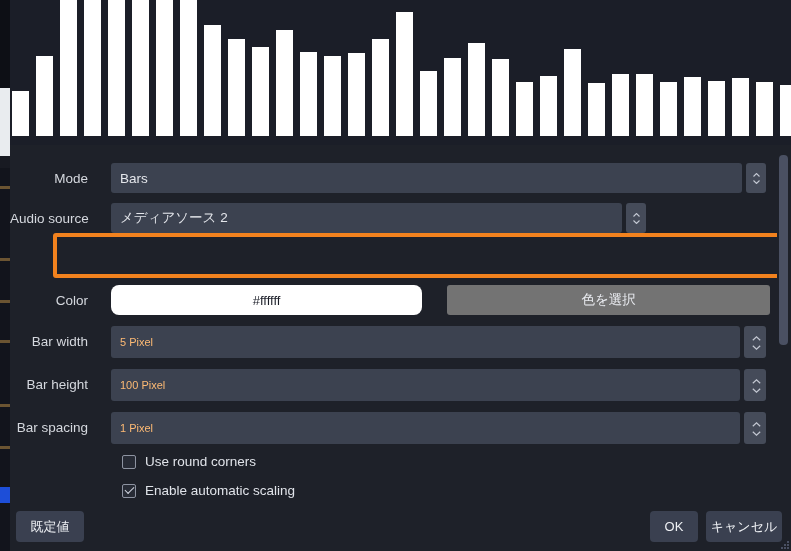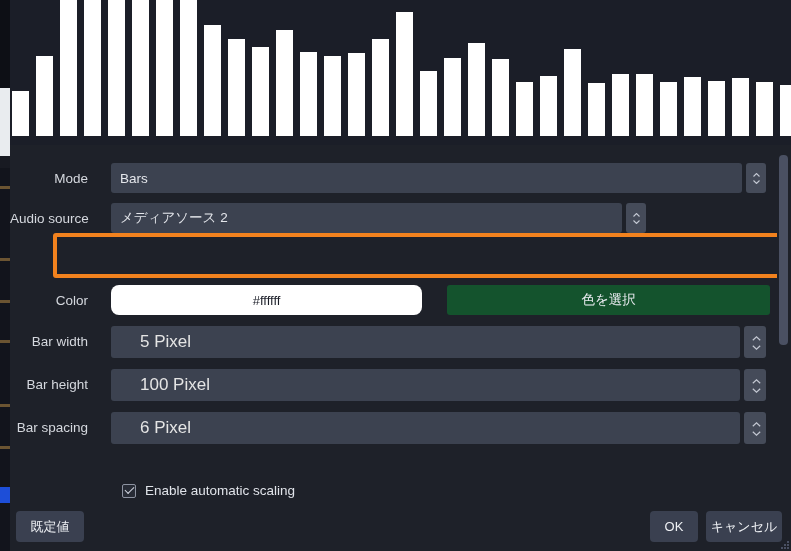--- a/index.html
+++ b/index.html
@@ -41,28 +41,28 @@
   .combo{background:#3c4250;border-radius:3px;height:30px;display:flex;align-items:center;
          flex:1;min-width:0;}
   .combo .val{padding-left:9px;color:#e4e6eb;font-size:13.5px;white-space:nowrap;overflow:hidden;}
   .combo-btn{width:20px;height:30px;margin-left:4px;background:#454b59;border-radius:3px;
              display:flex;flex-direction:column;align-items:center;justify-content:center;gap:3px;flex:0 0 20px;}
   .chev{width:7px;height:4px;}
   .chev svg{display:block;}
 
   
   .spin{background:#3c4250;border-radius:3px;height:32px;display:flex;align-items:center;flex:1;min-width:0;}
-  .spin .val{padding-left:9px;color:#e5e5e5;font-size:17px;margin-left:20px;}
+  .spin .val{padding-left:9px;color:#fdba74;font-size:11px;}
   .spin-btns{width:22px;height:32px;margin-left:4px;background:#454b59;border-radius:3px;
              display:flex;flex-direction:column;align-items:center;justify-content:center;gap:5px;flex:0 0 22px;}
 
   
   .colorbox{height:30px;background:#ffffff;border-radius:8px;display:flex;align-items:center;
             justify-content:center;color:#1b1e28;font-size:13px;}
-  .pickbtn{height:30px;background:#14532d;border-radius:3px;display:flex;align-items:center;
+  .pickbtn{height:30px;background:#737373;border-radius:3px;display:flex;align-items:center;
            justify-content:center;color:#e9ebf0;font-size:13.5px;margin-left:22px;}
 
   
   .ckrow{position:absolute;left:112px;display:flex;align-items:center;gap:9px;}
   .ck{width:14px;height:14px;border:1px solid #8d93a1;border-radius:2px;background:#272b35;
       display:flex;align-items:center;justify-content:center;box-sizing:border-box;}
   .ck.on::after{content:"";width:8px;height:4px;border-left:1.6px solid #cfd4de;
       border-bottom:1.6px solid #cfd4de;transform:rotate(-45deg) translate(1px,-1px);}
   .cklabel{color:#e0e3e9;font-size:13.5px;}
 
@@ -239,37 +239,41 @@
                 </svg>
               </span>
           </div>
         </div>
       </div>
 
       <div class="row" style="top:263px;">
         <div class="lbl">Bar spacing</div>
         <div class="ctl" style="width:655px;">
           <div class="spin">
-            <span class="val">6 Pixel</span>
+            <span class="val">1 Pixel</span>
           </div>
           <div class="spin-btns">
             <span class="chev">
                 <svg width="9" height="5" viewBox="0 0 9 5">
                   <path d="M0.8 4.2L4.5 0.8L8.2 4.2" stroke="#c3c8d2" stroke-width="1.2" fill="none"></path>
                 </svg>
               </span>
             <span class="chev">
                 <svg width="9" height="5" viewBox="0 0 9 5">
                   <path d="M0.8 0.8L4.5 4.2L8.2 0.8" stroke="#c3c8d2" stroke-width="1.2" fill="none"></path>
                 </svg>
               </span>
           </div>
         </div>
       </div>
 
+      <div class="ckrow" style="top:309px;">
+        <span class="ck" id="ck-round"></span>
+        <span class="cklabel">Use round corners</span>
+      </div>
       <div class="ckrow" style="top:338px;justify-content:space-between;">
         <span class="ck on" id="ck-scale"></span>
         <span class="cklabel">Enable automatic scaling</span>
       </div>
 
     </div>
 
     <div class="highlight" style="border-color: rgb(242, 130, 30);"></div>
 
     <div class="sbtrack"></div>

